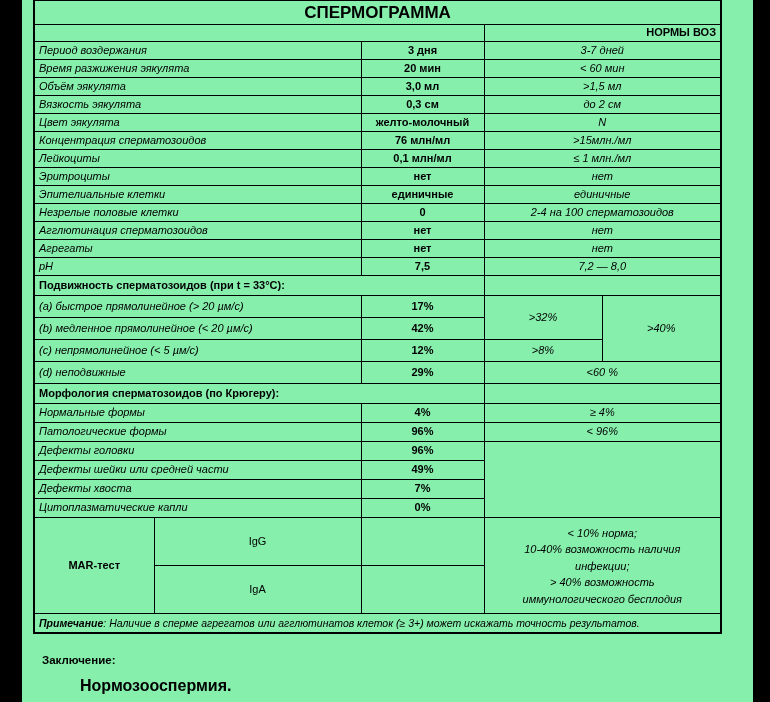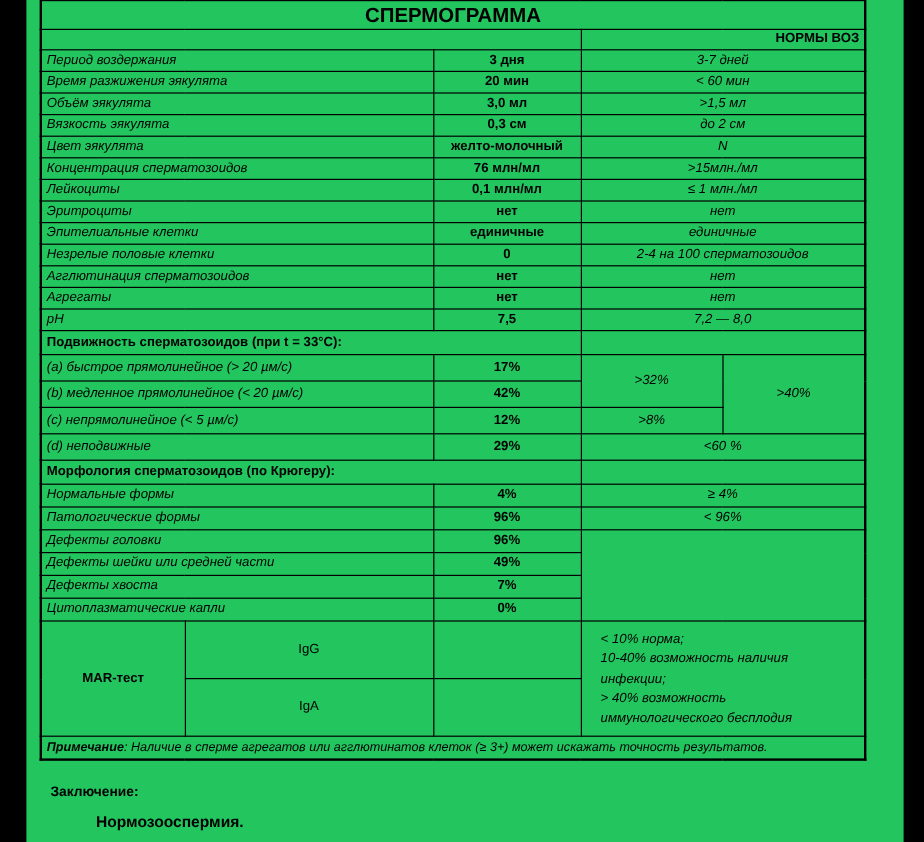--- a/index.html
+++ b/index.html
@@ -3,21 +3,21 @@
 <meta charset="utf-8">
 <style>
   html, body {
     margin: 0; padding: 0;
     width: 770px; height: 702px;
     background: #ffffff;
     font-family: "Liberation Sans", sans-serif;
     color: #000;
     overflow: hidden;
   }
-  #page { position: relative; width: 770px; height: 702px; background:#22c55e; }
+  #page { position: relative; width: 770px; height: 702px; background:#86efac; }
   .edge-bar { position: absolute; top: 0; height: 702px; background: #000; }
   #edge-left { left: 0; width: 22px; }
   #edge-right { left: 753px; width: 17px; }
 
   table.report {
     position: absolute; left: 33px; top: 0;
     width: 687px;
     border-collapse: collapse;
     table-layout: fixed;
     border: 2px solid #000;
@@ -48,30 +48,30 @@
     height: 19px; padding: 1px 0;
   }
   td.norms-head { font-weight: bold; text-align: right; height: 14px; }
   td.lbl  { font-style: italic; text-align: left; }
   td.val  { font-weight: bold; text-align: center; }
   td.norm { font-style: italic; text-align: center; }
   td.sect { font-weight: bold; text-align: left; }
   td.mar-label { font-weight: bold; text-align: center; }
   td.ig { text-align: center; }
   td.mar-norm {
-    font-style: italic; text-align: left;
+    font-style: italic; text-align: center;
     white-space: pre-line; line-height: 1.5;
     padding: 2px 16px; vertical-align: middle;
   }
   td.note-cell { font-size: 10.5px; font-style: italic; height: 16px; }
   td.note-cell .note-label { font-weight: bold; }
 
   .below-table { position: absolute; left: 40px; top: 623px; font-size: 10.5px; }
   .conclusion-label { position: absolute; left: 42px; top: 654px; font-size: 11.5px; font-weight: bold; }
-  .conclusion-value { position: absolute; left: 80px; top: 677px; font-size: 13px; font-weight: bold; }
+  .conclusion-value { position: absolute; left: 80px; top: 677px; font-size: 16px; font-weight: bold; }
 </style>
 </head>
 <body>
 
 <div id="page">
   <div id="edge-left" class="edge-bar"></div>
   <div id="edge-right" class="edge-bar"></div>
 
   <table class="report">
     <colgroup>

